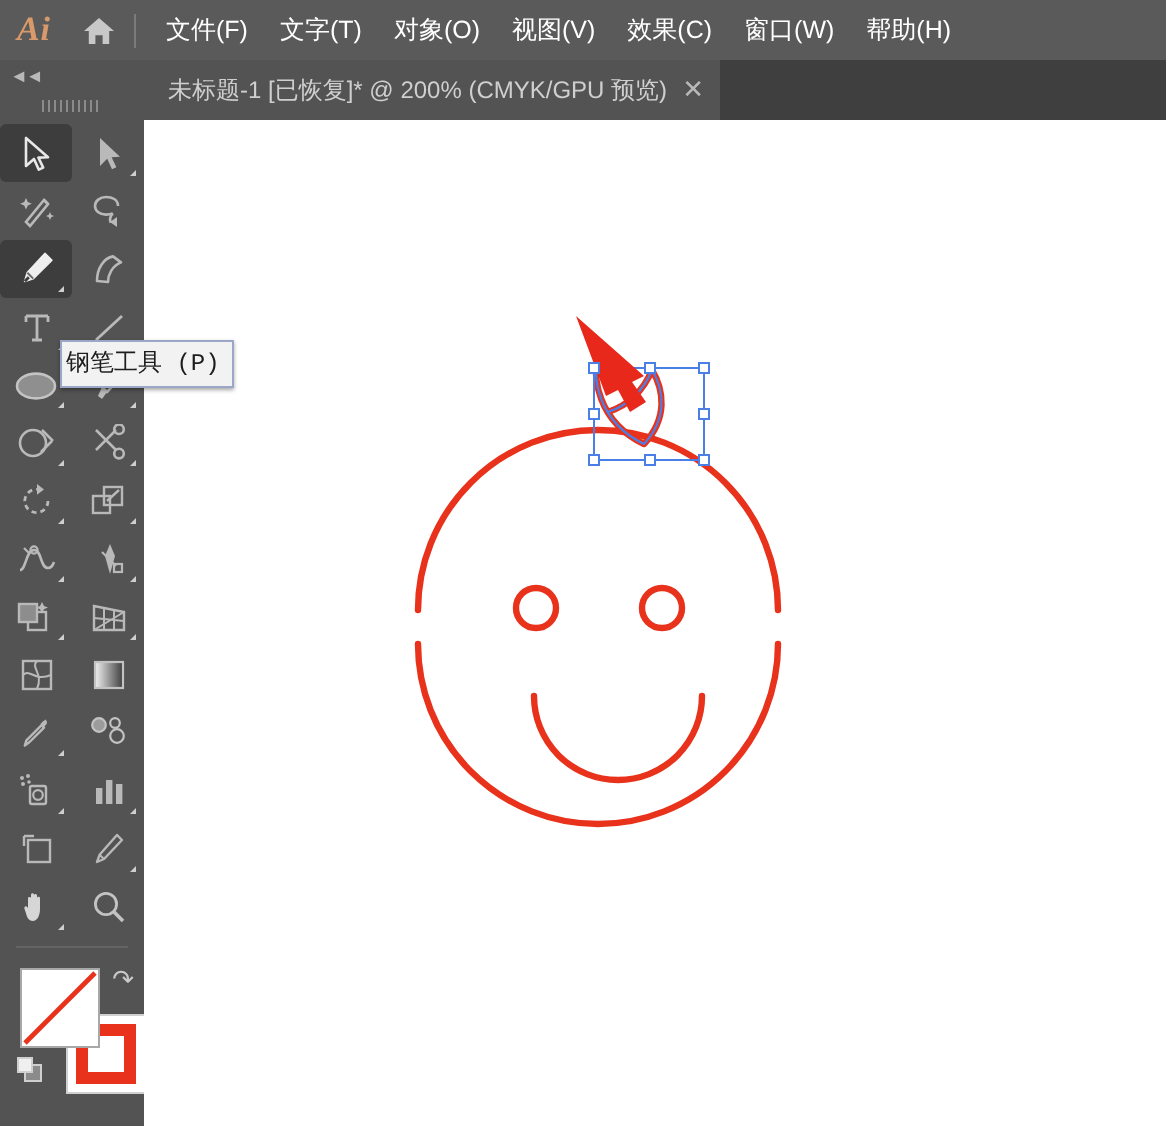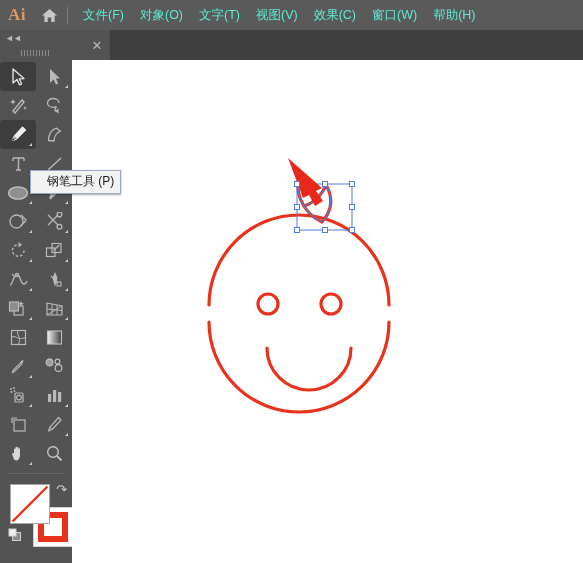--- a/index.html
+++ b/index.html
@@ -13,26 +13,27 @@
 
   
   .menubar{
     position:absolute;left:0;top:0;width:583px;height:30px;
     background:#5a5a5a;display:flex;align-items:center;
   }
   .ai-logo{
     width:34px;height:30px;display:flex;align-items:center;justify-content:center;
     color:#d89a6a;font-size:17px;font-weight:bold;letter-spacing:.5px;
     font-family:"Liberation Serif","DejaVu Serif",serif;
+    font-style:italic;
   }
   .home-btn{width:30px;height:30px;display:flex;align-items:center;justify-content:center;}
   .menu-sep{width:1px;height:17px;background:#7a7a7a;margin:0 7px 0 3px;}
   .menu-items{display:flex;align-items:center;}
   .menu-item{
-    color:#5eead4;font-size:12.5px;padding:4px 8px;white-space:nowrap;cursor:default;
+    color:#ffffff;font-size:12.5px;padding:4px 8px;white-space:nowrap;cursor:default;
   }
 
   
   .tabbar{
     position:absolute;left:72px;top:30px;width:511px;height:30px;
     background:#3f3f3f;
   }
   .doc-tab{
     position:absolute;left:0;top:0;height:30px;
     background:#535353;display:flex;align-items:center;
@@ -74,23 +75,24 @@
   .tool-cell .corner{
     position:absolute;right:4px;bottom:3px;width:0;height:0;
     border-left:3.5px solid transparent;border-bottom:3.5px solid #cfcfcf;
   }
   .tool-cell svg{display:block;}
 
   
   .tooltip{
     position:absolute;left:30px;top:140px;
     background:#f2f2f2;border:1px solid #9ba7c9;
-    padding:2px 6px 3px 16px;font-size:12px;color:#1c1c1c;
+    padding:2px 6px 3px 2px;font-size:12px;color:#1c1c1c;
     white-space:nowrap;z-index:40;
     box-shadow:0 1px 2px rgba(0,0,0,.35);
+    font-family:Liberation Mono, monospace;
   }
 
   
   .color-area{position:relative;height:82px;margin-top:4px;}
   .fill-swatch{
     position:absolute;left:10px;top:6px;width:40px;height:40px;
     background:#ffffff;border:1px solid #a8a8a8;box-sizing:border-box;
   }
   .diag-red{
     position:absolute;left:0;top:0;width:100%;height:100%;overflow:hidden;
@@ -133,31 +135,32 @@
   <div class="menubar">
     <div class="ai-logo">Ai</div>
     <div class="home-btn">
       <svg width="17" height="15" viewBox="0 0 17 15">
         <path d="M8.5 1 L16 7.5 L13.6 7.5 L13.6 14 L10.3 14 L10.3 9.6 L6.7 9.6 L6.7 14 L3.4 14 L3.4 7.5 L1 7.5 Z" fill="#c8c8c8"></path>
       </svg>
     </div>
     <div class="menu-sep"></div>
     <div class="menu-items">
       <div class="menu-item">文件(F)</div>
+      <div class="menu-item">文字(T)</div>
       <div class="menu-item">对象(O)</div>
-      <div class="menu-item">文字(T)</div>
       <div class="menu-item">视图(V)</div>
       <div class="menu-item">效果(C)</div>
       <div class="menu-item">窗口(W)</div>
       <div class="menu-item">帮助(H)</div>
     </div>
   </div>
 
   <div class="tabbar">
     <div class="doc-tab">
+      <span class="doc-tab-label">未标题-1 [已恢复]* @ 200% (CMYK/GPU 预览)</span>
       <span class="doc-tab-close">✕</span>
     </div>
   </div>
 
   <div class="toolpanel">
 
     <div class="tp-header">
       <span class="collapse-arrows">◄◄</span>
     </div>
     <div class="tp-grip">

